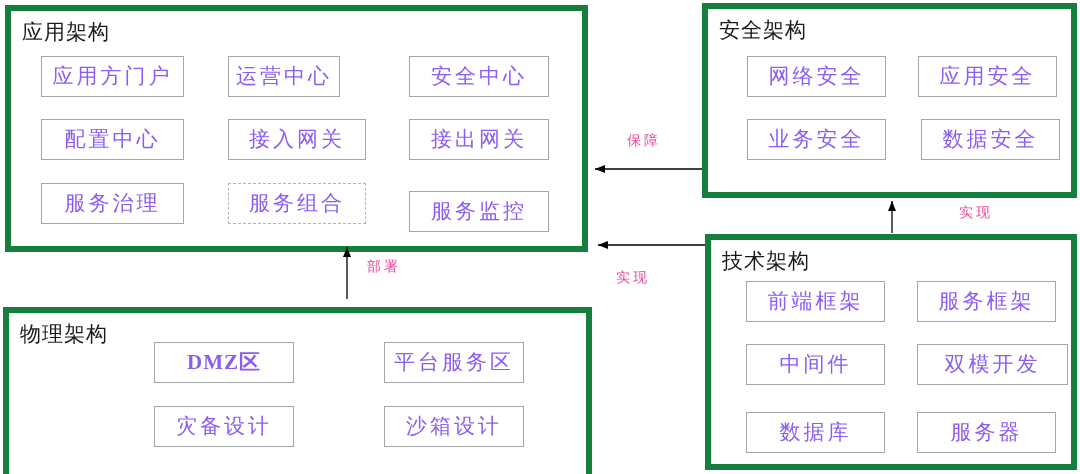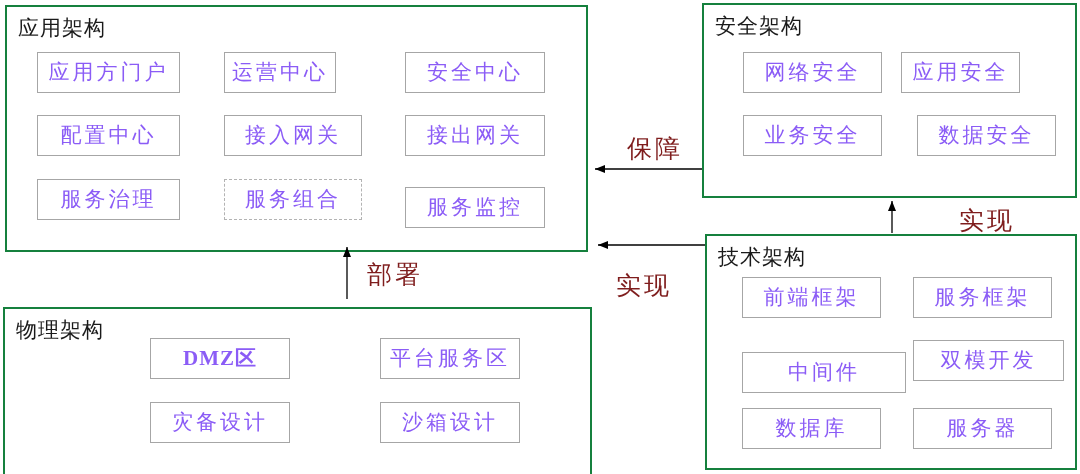--- a/index.html
+++ b/index.html
@@ -7,21 +7,21 @@
     position: relative;
     width: 1080px;
     height: 474px;
     background: #ffffff;
     font-family: "Liberation Serif", "DejaVu Serif", serif;
     color: #1a1a1a;
     overflow: hidden;
   }
   .outer-box {
     position: absolute;
-    border: 2px solid #15803d;
+    border: 6px solid #15803d;
     background: #ffffff;
     box-sizing: border-box;
   }
   .outer-title {
     position: absolute;
     left: 11px;
     top: 7px;
     font-size: 21px;
     letter-spacing: 1px;
     white-space: nowrap;
@@ -43,24 +43,24 @@
   .node.dashed {
     border: 1px dashed #b3b3b3;
   }
   .node.strong {
     font-weight: 700;
     font-family: Liberation Serif, serif;
     letter-spacing: 1px;
   }
   .edge-label {
     position: absolute;
-    font-size: 25px;
+    font-size: 14px;
     letter-spacing: 3px;
     white-space: nowrap;
-    color: #7f1d1d;
+    color: #ec4899;
   }
   .arrows {
     position: absolute;
     left: 0; top: 0;
     width: 1080px; height: 474px;
     pointer-events: none;
   }
 </style>
 </head>
 <body>
@@ -76,30 +76,30 @@
     <div class="node" style="left:217px;top:108px;width:138px">接入网关</div>
     <div class="node" style="left:398px;top:108px;width:140px">接出网关</div>
     <div class="node" style="left:30px;top:172px;width:143px">服务治理</div>
     <div class="node dashed" style="left:217px;top:172px;width:138px">服务组合</div>
     <div class="node" style="left:398px;top:180px;width:140px">服务监控</div>
   </div>
 
   <div class="outer-box" style="left:702px;top:3px;width:375px;height:195px">
     <span class="outer-title">安全架构</span>
     <div class="node" style="left:39px;top:47px;width:139px">网络安全</div>
-    <div class="node" style="left:197px;top:47px;width:119px">应用安全</div>
+    <div class="node" style="left:210px;top:47px;width:139px">应用安全</div>
     <div class="node" style="left:39px;top:110px;width:139px">业务安全</div>
     <div class="node" style="left:213px;top:110px;width:139px">数据安全</div>
   </div>
 
   <div class="outer-box" style="left:705px;top:234px;width:372px;height:236px">
     <span class="outer-title">技术架构</span>
     <div class="node" style="left:35px;top:41px;width:139px">前端框架</div>
     <div class="node" style="left:206px;top:41px;width:139px">服务框架</div>
-    <div class="node" style="left:35px;top:116px;width:164px">中间件</div>
+    <div class="node" style="left:35px;top:104px;width:139px">中间件</div>
     <div class="node" style="left:206px;top:104px;width:151px">双模开发</div>
     <div class="node" style="left:35px;top:172px;width:139px">数据库</div>
     <div class="node" style="left:206px;top:172px;width:139px">服务器</div>
   </div>
 
   <div class="outer-box" style="left:3px;top:307px;width:589px;height:212px">
     <span class="outer-title">物理架构</span>
     <div class="node strong" style="left:145px;top:29px;width:140px">DMZ区</div>
     <div class="node" style="left:375px;top:29px;width:140px">平台服务区</div>
     <div class="node" style="left:145px;top:93px;width:140px">灾备设计</div>

